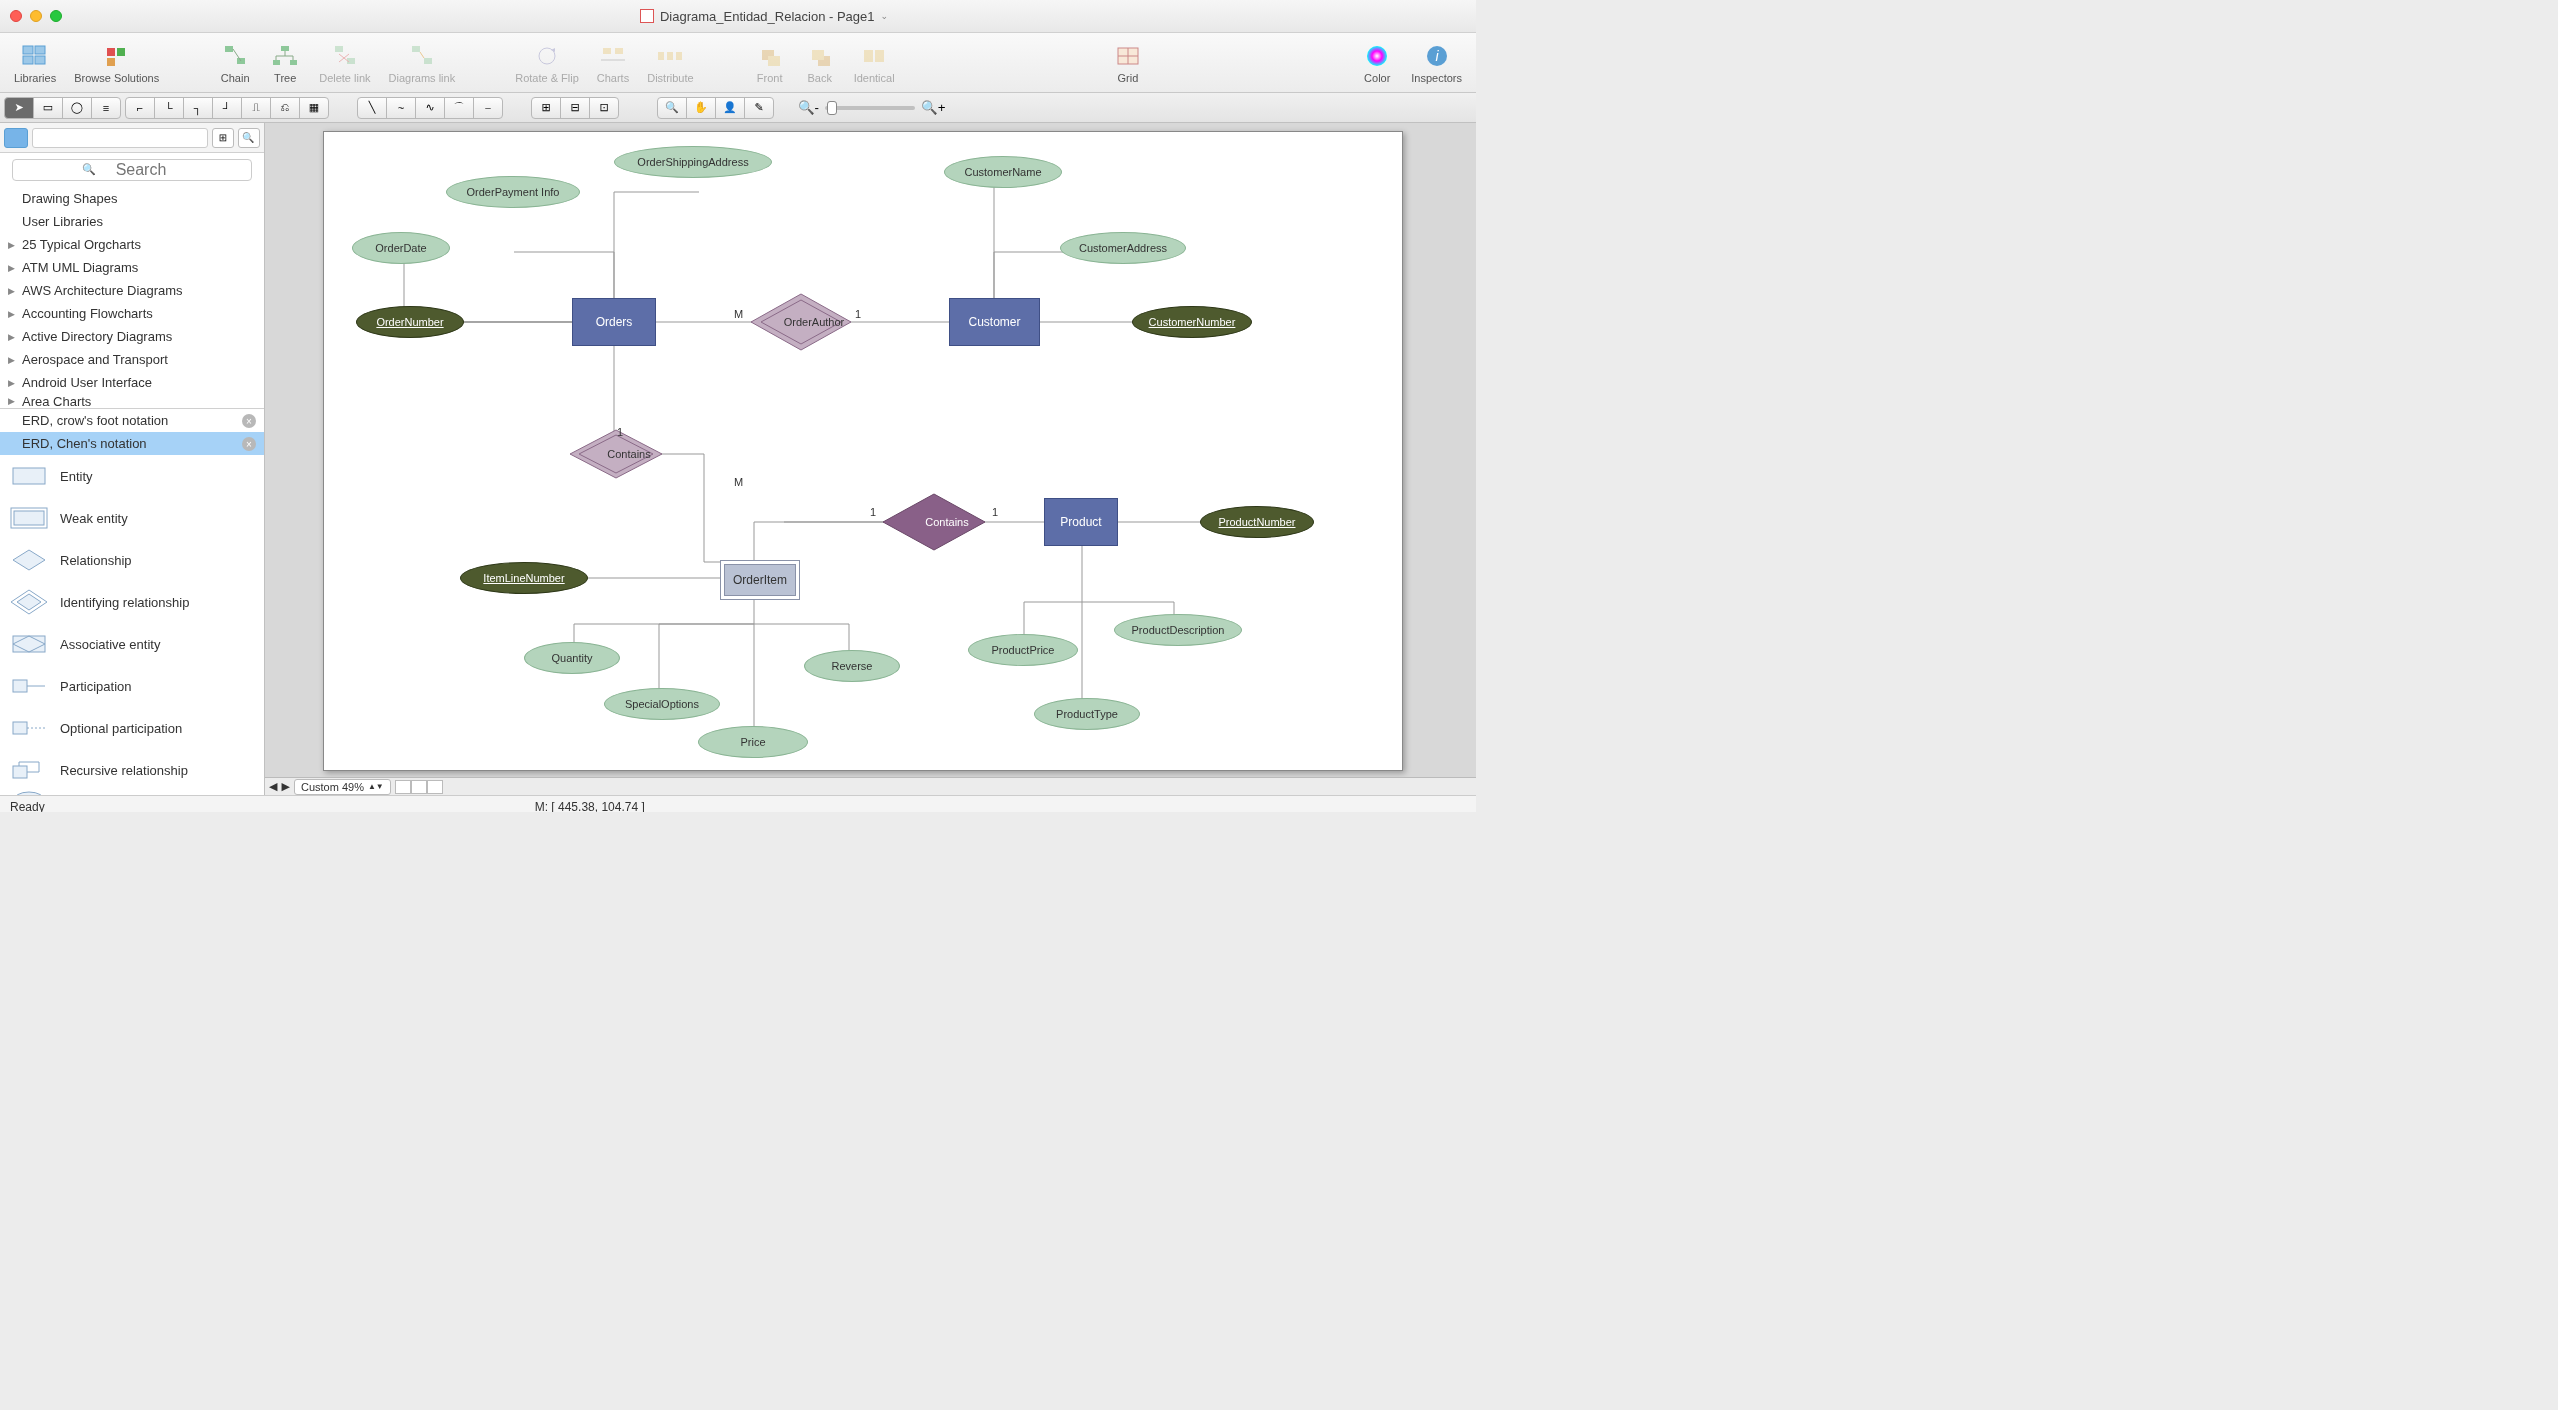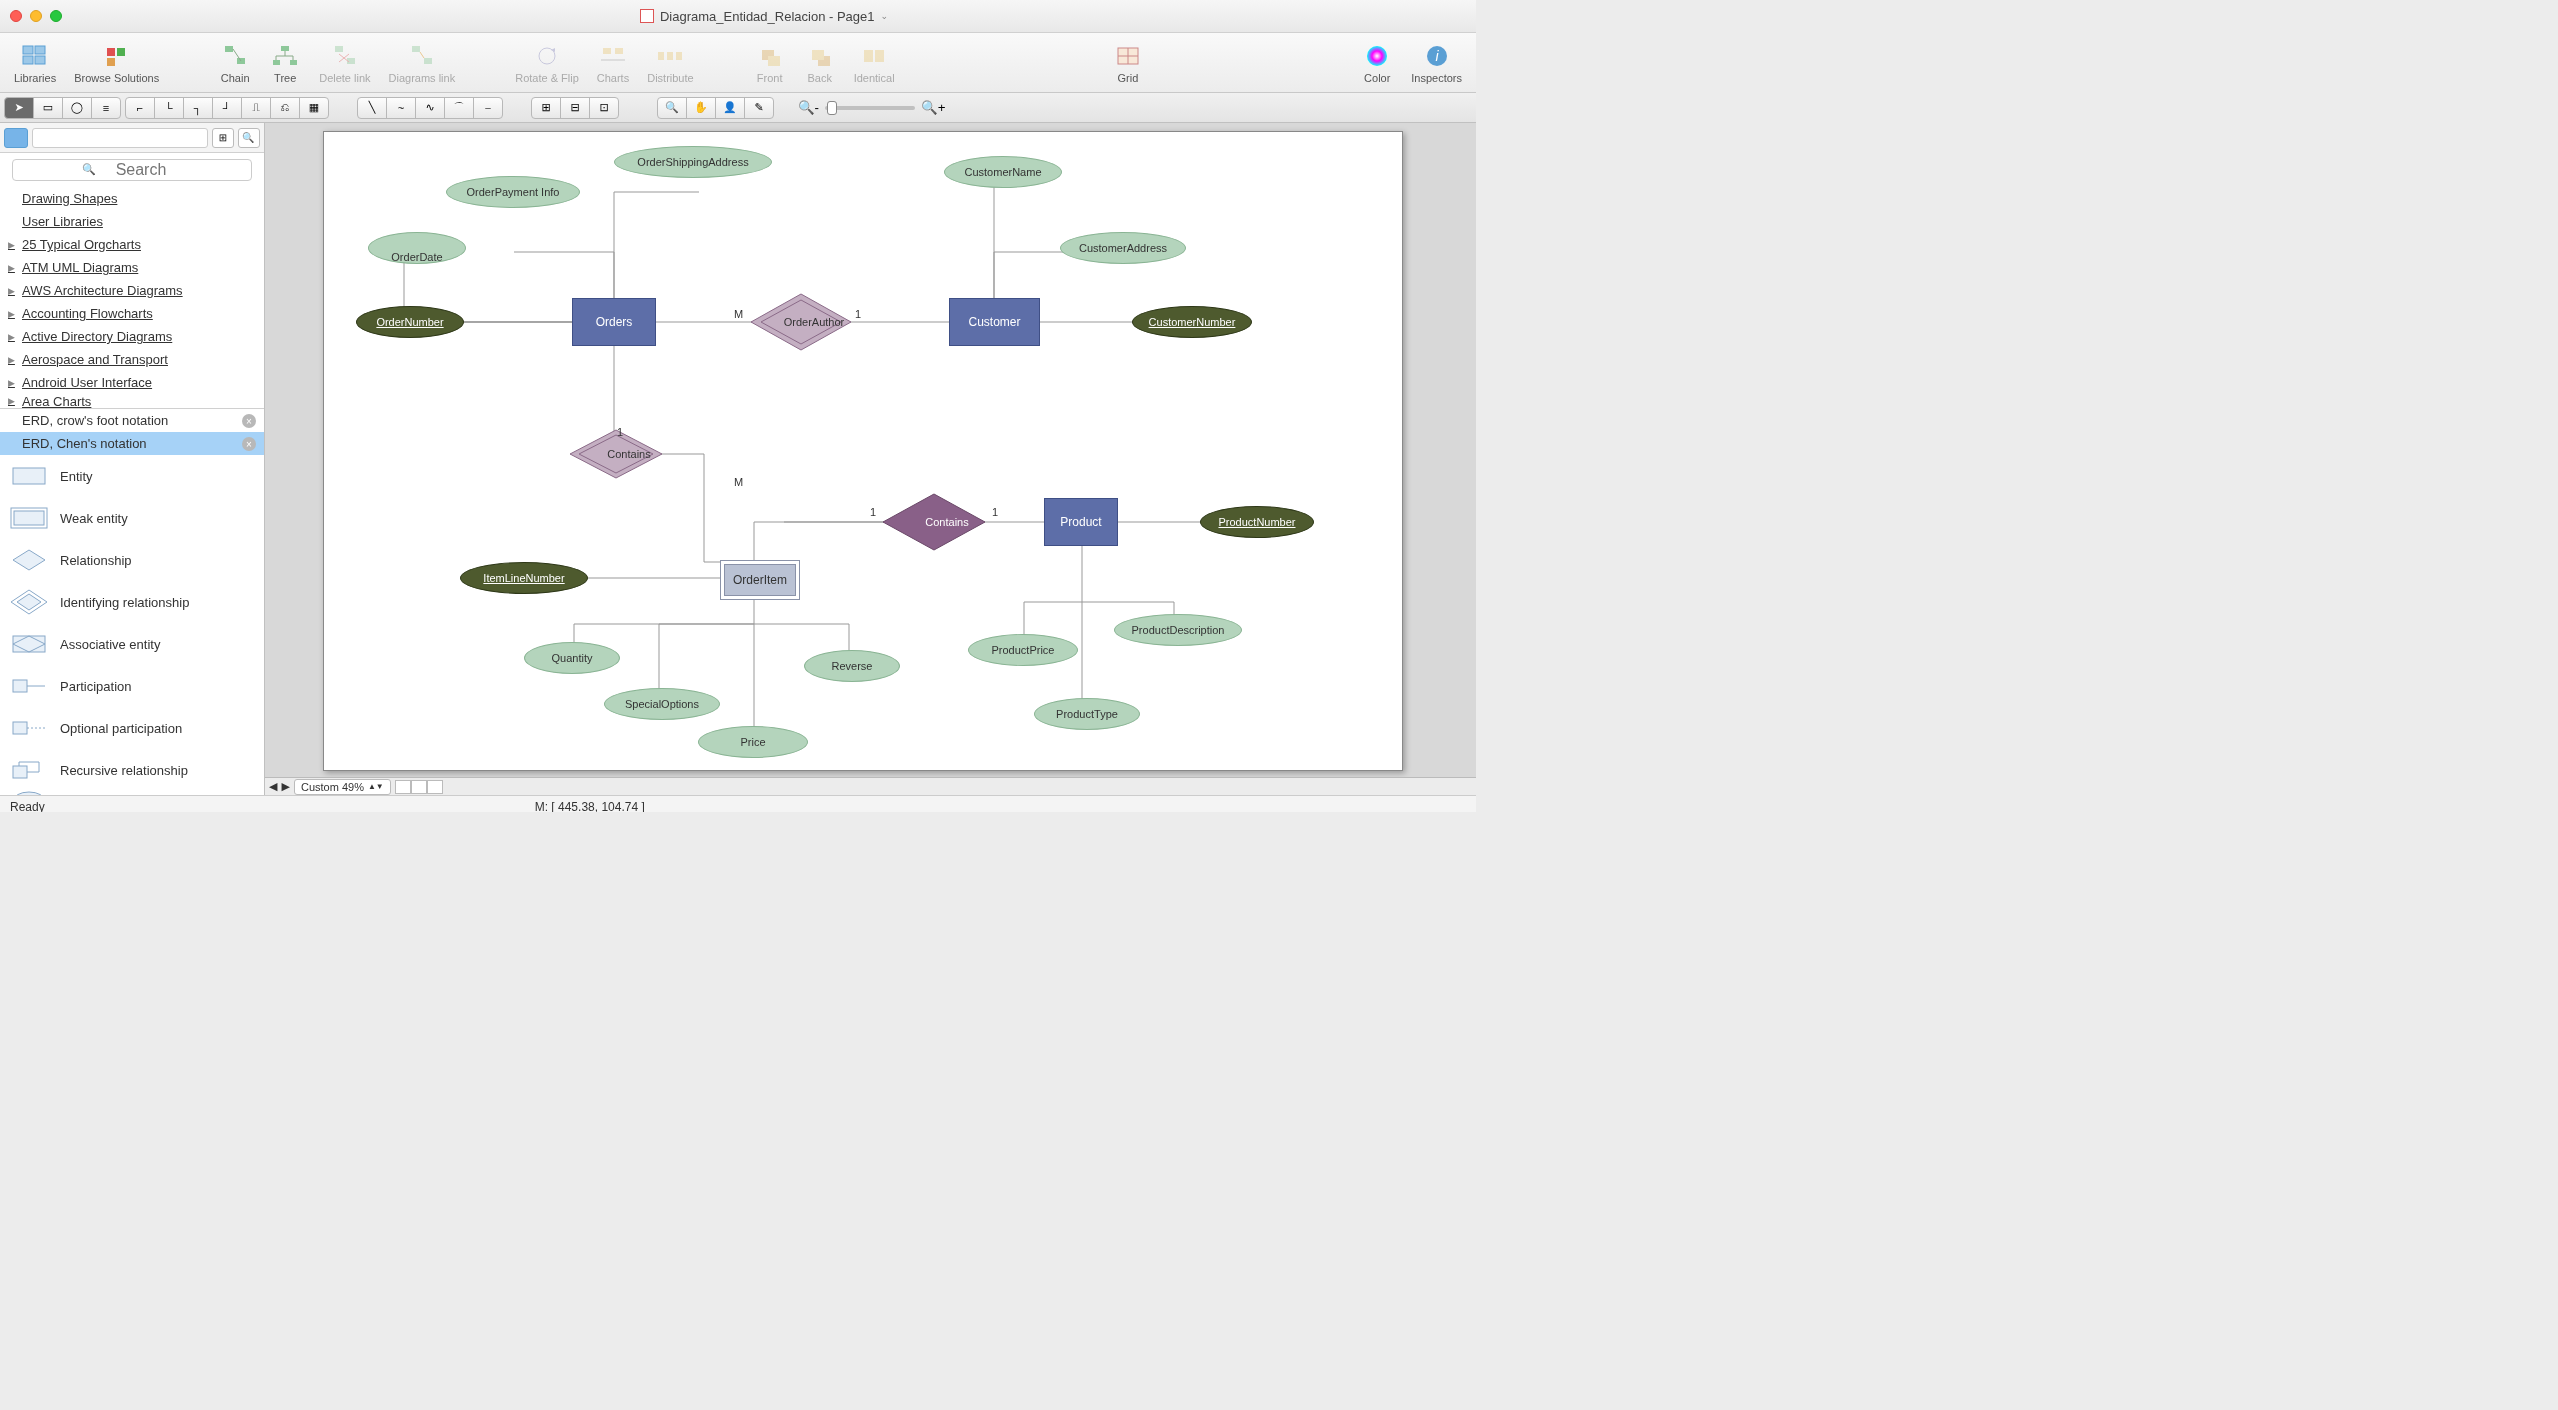--- a/index.html
+++ b/index.html
@@ -36,21 +36,21 @@
 
 .main { display: flex; height: calc(812px - 28px - 60px - 30px - 22px); }
 .sidebar { width: 265px; background: #fff; border-right: 1px solid #c0c0c0; display: flex; flex-direction: column; }
 .sb-head { height: 30px; display: flex; align-items: center; padding: 0 4px; border-bottom: 1px solid #d0d0d0; background:#f4f4f4; gap:4px;}
 .sb-head .mode { width:24px; height:20px; background:#77b4e8; border:1px solid #5a9fd4; border-radius:3px;}
 .sb-head input { flex:1; height:20px; border:1px solid #ccc; border-radius:3px; padding:0 4px; font-size:11px;}
 .sb-search { padding: 6px 12px; }
 .sb-search input { width: 100%; height: 22px; border: 1px solid #ccc; border-radius: 4px; padding: 0 8px 0 26px; font-size: 16px; background: #fff; }
 .sb-search-wrap { position: relative; }
 .sb-search-wrap::before { content: "🔍"; position: absolute; left: 70px; top: 4px; font-size: 11px; color: #888; }
-.liblist { flex: 0 0 auto; overflow: hidden; text-decoration: underline; }
+.liblist { flex: 0 0 auto; overflow: hidden; }
 .liblist .item { padding: 4px 12px 4px 18px; font-size: 13px; display:flex; align-items:center; gap:4px;}
 .liblist .item .tri { font-size: 9px; color: #888; margin-left:-10px; width:10px;}
 .tabrow { border-top: 1px solid #d0d0d0; }
 .tab { padding: 4px 12px 4px 22px; font-size: 13px; background: #fff; position: relative; }
 .tab.active { background: #a6d2f7; }
 .tab .closex { position: absolute; right: 8px; top: 5px; width: 14px; height: 14px; border-radius: 50%; background: #b8b8b8; color: #fff; font-size: 10px; display:flex; align-items:center; justify-content:center; }
 .shapelist { flex: 1; overflow-y: auto; }
 .shape-item { display: flex; align-items: center; height: 42px; padding: 0 8px; gap: 10px; }
 .shape-icon { width: 42px; height: 32px; display:flex; align-items:center; justify-content:center; }
 .shape-icon svg { width: 40px; height: 28px; }
@@ -545,21 +545,21 @@
         <div class="key-attr" style="left:808px;top:174px;width:120px;height:32px;">
             <span>CustomerNumber</span>
           </div>
         <div class="key-attr" style="left:136px;top:430px;width:128px;height:32px;">
             <span>ItemLineNumber</span>
           </div>
         <div class="key-attr" style="left:876px;top:374px;width:114px;height:32px;">
             <span>ProductNumber</span>
           </div>
 
-        <div class="attr" style="left:44px;top:100px;width:98px;height:32px;align-items:flex-end;">
+        <div class="attr" style="left:28px;top:100px;width:98px;height:32px;">
             <span>OrderDate</span>
           </div>
         <div class="attr" style="left:122px;top:44px;width:134px;height:32px;">
             <span>OrderPayment Info</span>
           </div>
         <div class="attr" style="left:290px;top:14px;width:158px;height:32px;">
             <span>OrderShippingAddress</span>
           </div>
         <div class="attr" style="left:620px;top:24px;width:118px;height:32px;">
             <span>CustomerName</span>

